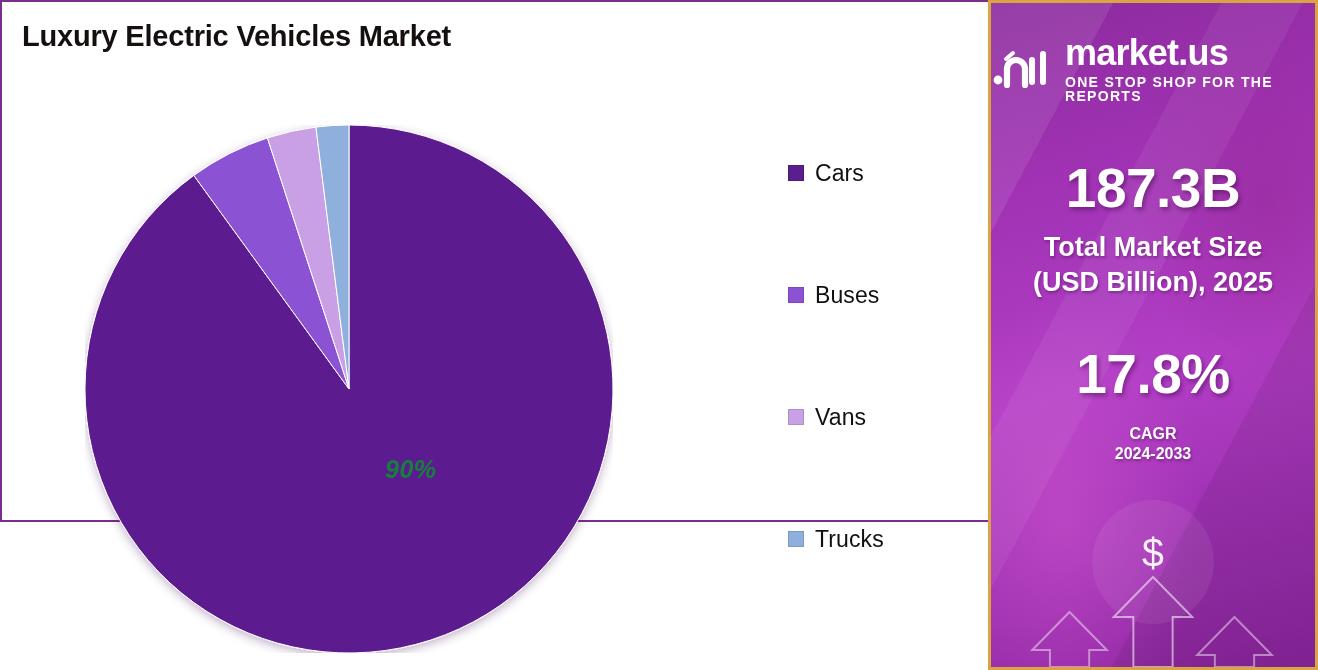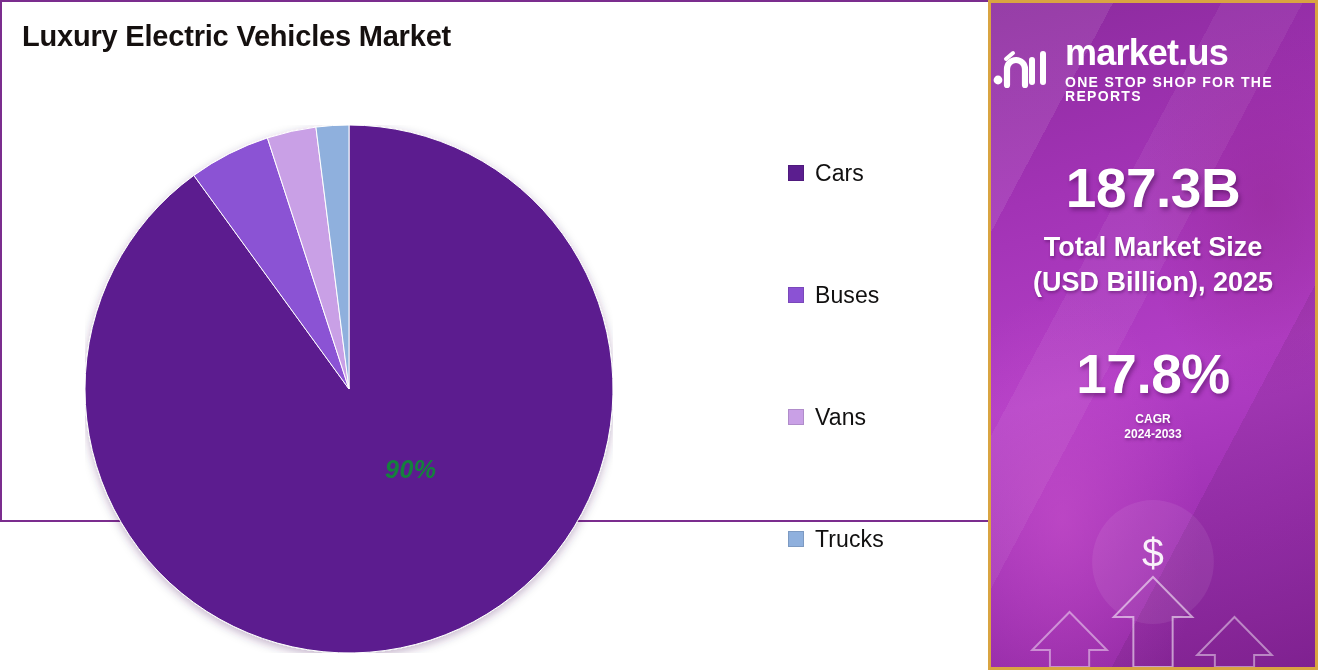--- a/index.html
+++ b/index.html
@@ -151,22 +151,22 @@
   }
   .stat-caption {
     margin-top: 14px;
     font-size: 27px;
     font-weight: bold;
     color: #ffffff;
     line-height: 1.28;
     text-shadow: 1px 2px 3px rgba(60,8,70,0.4);
   }
   .stat-caption-sm {
-    margin-top: 10px;
-    font-size: 12px;
+    margin-top: 22px;
+    font-size: 16px;
     font-weight: bold;
     color: #ffffff;
     line-height: 1.28;
     text-shadow: 1px 2px 3px rgba(60,8,70,0.4);
   }
   .arrows-art {
     position: absolute;
     left: 0; right: 0; bottom: 0;
     height: 200px;
   }

